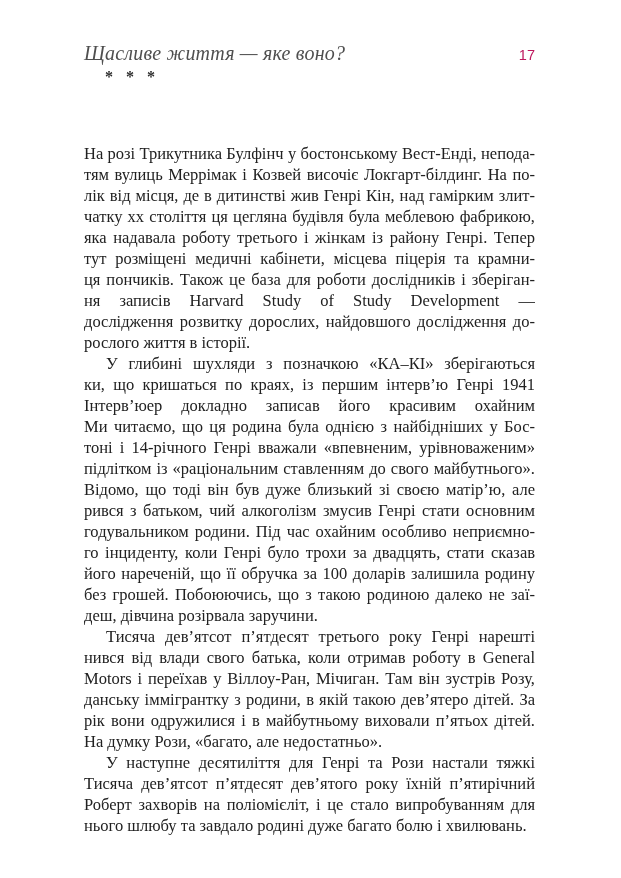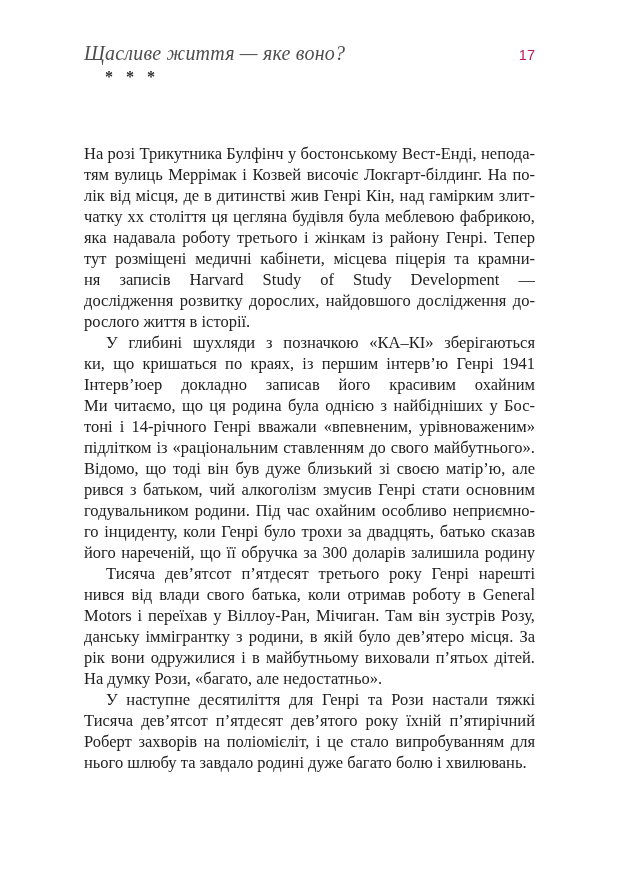--- a/index.html
+++ b/index.html
@@ -83,38 +83,41 @@
   <div class="section-separator">* * *</div>
 
   <div class="page-body">
 
   <div class="line j">На розі Трикутника Булфінч у бостонському Вест-Енді, непода-</div>
       <div class="line j">тям вулиць Меррімак і Козвей височіє Локгарт-білдинг. На по-</div>
       <div class="line j">лік від місця, де в дитинстві жив Генрі Кін, над гамірким злит-</div>
       <div class="line j">чатку хх століття ця цегляна будівля була меблевою фабрикою,</div>
       <div class="line j">яка надавала роботу третього і жінкам із району Генрі. Тепер</div>
       <div class="line j">тут розміщені медичні кабінети, місцева піцерія та крамни-</div>
+      <div class="line j">ця пончиків. Також це база для роботи дослідників і зберіган-</div>
       <div class="line j">ня записів Harvard Study of Study Development — Гарвардського</div>
       <div class="line j">дослідження розвитку дорослих, найдовшого дослідження до-</div>
       <div class="line">рослого життя в історії.</div>
       <div class="line j indent">У глибині шухляди з позначкою «КА–КІ» зберігаються спра-</div>
       <div class="line j">ки, що кришаться по краях, із першим інтерв’ю Генрі 1941 року.</div>
       <div class="line j">Інтерв’юер докладно записав його красивим охайним почерком.</div>
       <div class="line j">Ми читаємо, що ця родина була однією з найбідніших у Бос-</div>
       <div class="line j">тоні і 14-річного Генрі вважали «впевненим, урівноваженим»</div>
       <div class="line j">підлітком із «раціональним ставленням до свого майбутнього».</div>
       <div class="line j">Відомо, що тоді він був дуже близький зі своєю матір’ю, але сва-</div>
       <div class="line j">рився з батьком, чий алкоголізм змусив Генрі стати основним</div>
       <div class="line j">годувальником родини. Під час охайним особливо неприємно-</div>
-      <div class="line j">го інциденту, коли Генрі було трохи за двадцять, батько сказав</div>
-      <div class="line j">його нареченій, що її обручка за 300 доларів залишила родину</div>
+      <div class="line j">го інциденту, коли Генрі було трохи за двадцять, стати сказав</div>
+      <div class="line j">його нареченій, що її обручка за 100 доларів залишила родину</div>
+      <div class="line j">без грошей. Побоюючись, що з такою родиною далеко не заї-</div>
+      <div class="line">деш, дівчина розірвала заручини.</div>
       <div class="line j indent">Тисяча дев’ятсот п’ятдесят третього року Генрі нарешті звіль-</div>
       <div class="line j">нився від влади свого батька, коли отримав роботу в General</div>
       <div class="line j">Motors і переїхав у Віллоу-Ран, Мічиган. Там він зустрів Розу,</div>
-      <div class="line j">данську іммігрантку з родини, в якій було дев’ятеро місця. За</div>
+      <div class="line j">данську іммігрантку з родини, в якій такою дев’ятеро дітей. За</div>
       <div class="line j">рік вони одружилися і в майбутньому виховали п’ятьох дітей.</div>
       <div class="line">На думку Рози, «багато, але недостатньо».</div>
       <div class="line j indent">У наступне десятиліття для Генрі та Рози настали тяжкі часи.</div>
       <div class="line j">Тисяча дев’ятсот п’ятдесят дев’ятого року їхній п’ятирічний син</div>
       <div class="line j">Роберт захворів на поліомієліт, і це стало випробуванням для їх-</div>
       <div class="line">нього шлюбу та завдало родині дуже багато болю і хвилювань.</div>
     </div>
 </div>
 
 </body></html>

